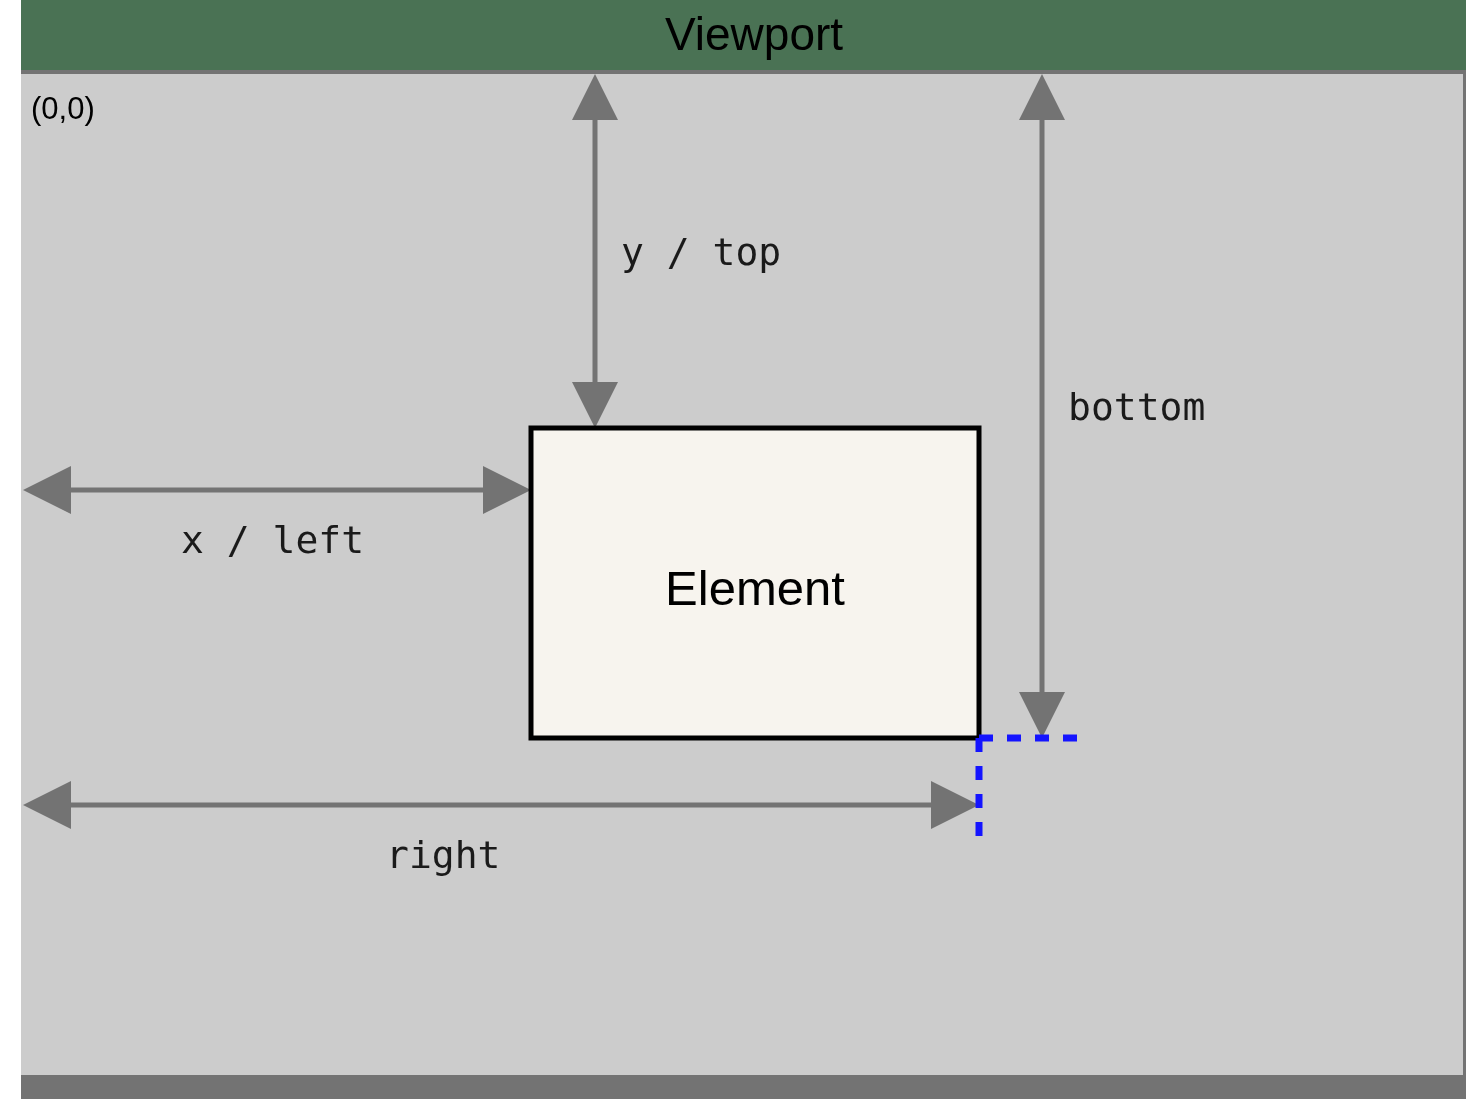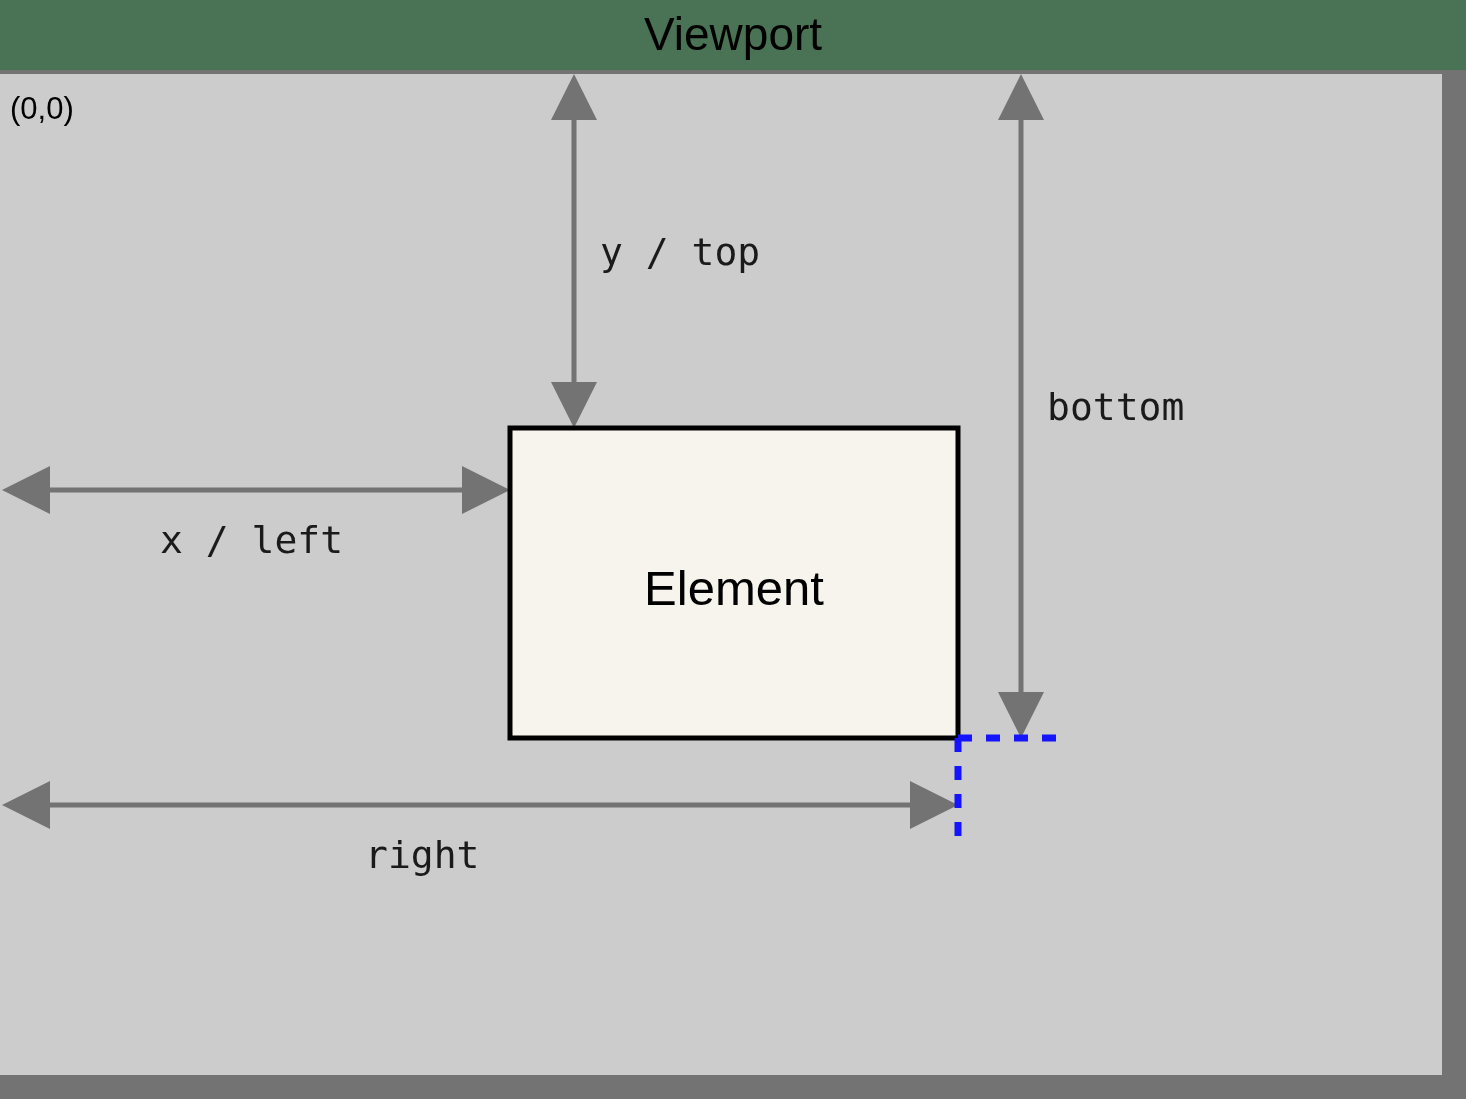--- a/index.html
+++ b/index.html
@@ -10,20 +10,21 @@
   body {
     width: 1466px;
     height: 1099px;
     font-family: "Liberation Sans", sans-serif;
     overflow: hidden;
   }
   #diagram-root {
     position: relative;
     width: 1180px;
     height: 1099px;
+    padding-left: 21px;
   }
   #diagram-svg {
     display: block;
     width: 1466px;
     height: 1099px;
   }
   .header-band {
     fill: #4a7254;
   }
   .viewport-fill {

